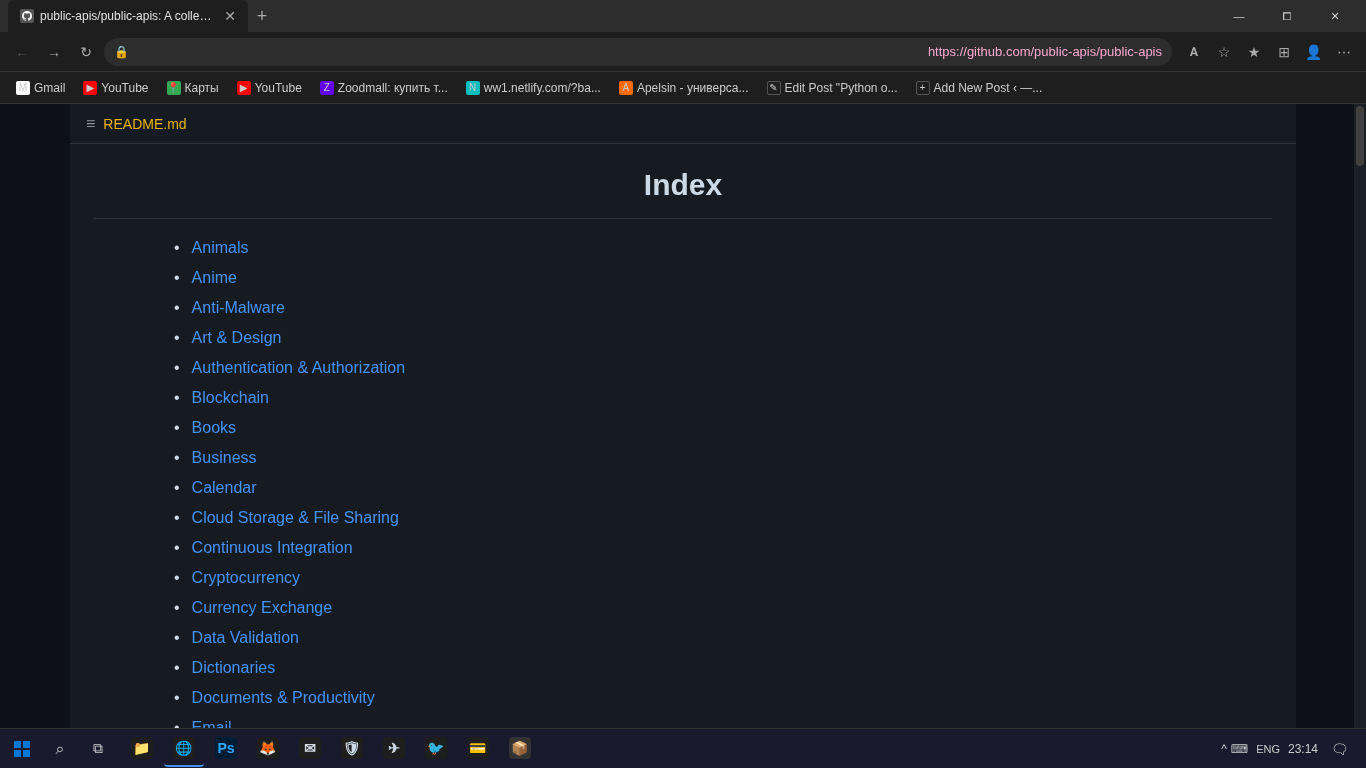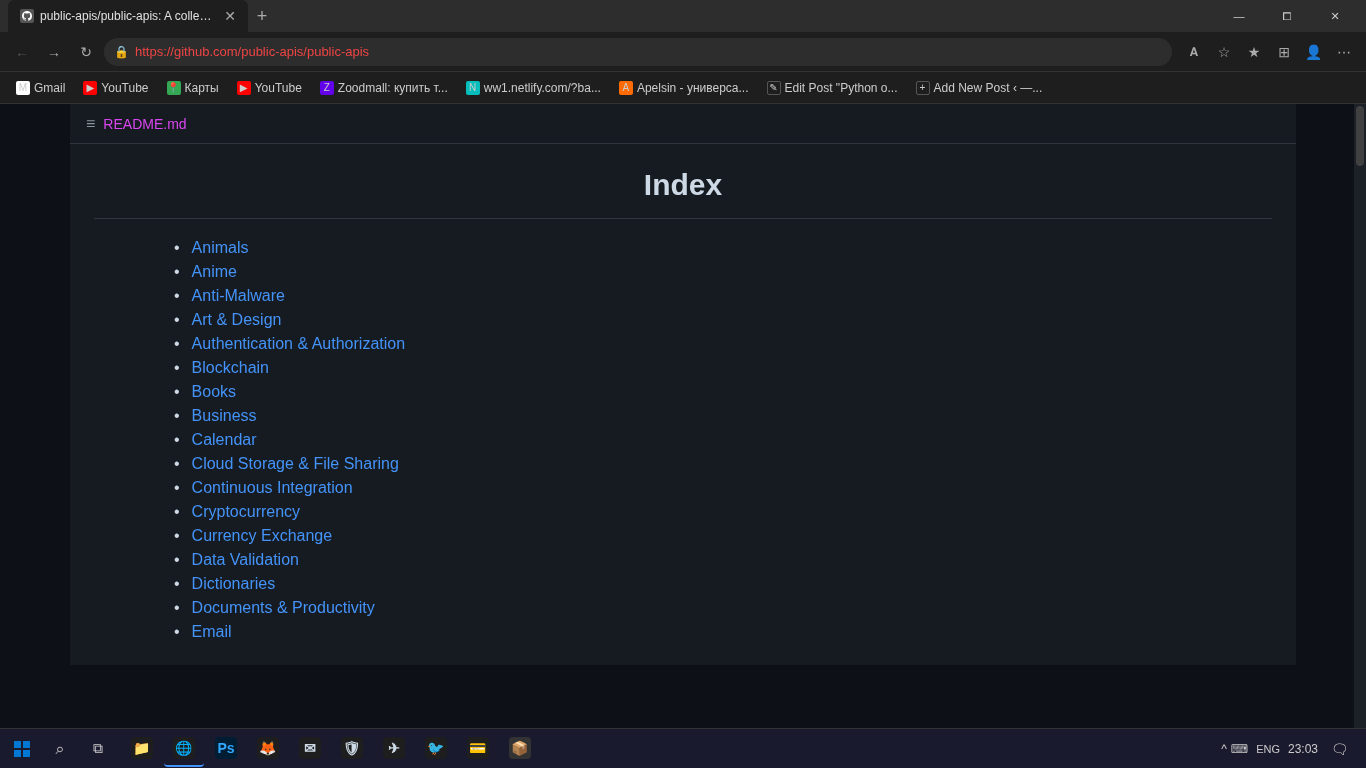--- a/index.html
+++ b/index.html
@@ -107,21 +107,21 @@
       background: #2d2d2d;
       border-radius: 14px;
       display: flex;
       align-items: center;
       padding: 0 10px;
       gap: 6px;
       font-size: 13px;
       color: #e0e0e0;
     }
     .lock-icon { color: #aaa; font-size: 12px; }
-    .address-text { flex: 1; font-size: 13px; color: #ef4444; }
+    .address-text { flex: 1; font-size: 13px; color: #f9a8d4; text-align: right; }
     .nav-actions { display: flex; gap: 2px; margin-left: 4px; }
 
     
     .bookmarks-bar {
       background: #1e1e1e;
       height: 32px;
       display: flex;
       align-items: center;
       padding: 0 8px;
       gap: 2px;
@@ -184,21 +184,21 @@
       padding: 0 16px;
       gap: 8px;
       margin: 0 70px;
     }
     .readme-icon {
       color: #8b949e;
       font-size: 16px;
     }
     .readme-title {
       font-size: 14px;
-      color: #d946ef;
+      color: #eab308;
       font-weight: 500;
     }
 
     
     .content-area {
       margin: 0 70px;
       background: #161b22;
       padding: 24px;
       overflow: hidden;
     }
@@ -215,21 +215,21 @@
       border: none;
       border-top: 1px solid #30363d;
       margin-bottom: 20px;
     }
 
     .index-list {
       list-style: disc;
       padding-left: 80px;
       display: flex;
       flex-direction: column;
-      gap: 6px;
+      gap: 12px;
     }
     .index-list li {
       text-align: center;
       list-style: none;
       display: flex;
       align-items: center;
       gap: 12px;
     }
     .index-list li::before {
       content: '•';
@@ -567,16 +567,16 @@
       <div class="taskbar-app">
         <div class="app-icon" style="background: rgb(51, 51, 51);">📦</div>
       </div>
     </div>
   <div class="taskbar-right">
     <div class="taskbar-sys-icons">
       <span>^</span>
       <span>⌨</span>
     </div>
     <span style="font-size:11px; color:#ccc;">ENG</span>
-    <div class="taskbar-clock">23:03</div>
+    <div class="taskbar-clock">23:14</div>
     <div class="taskbar-notif">🗨</div>
   </div>
 </div>
 
 </body></html>

